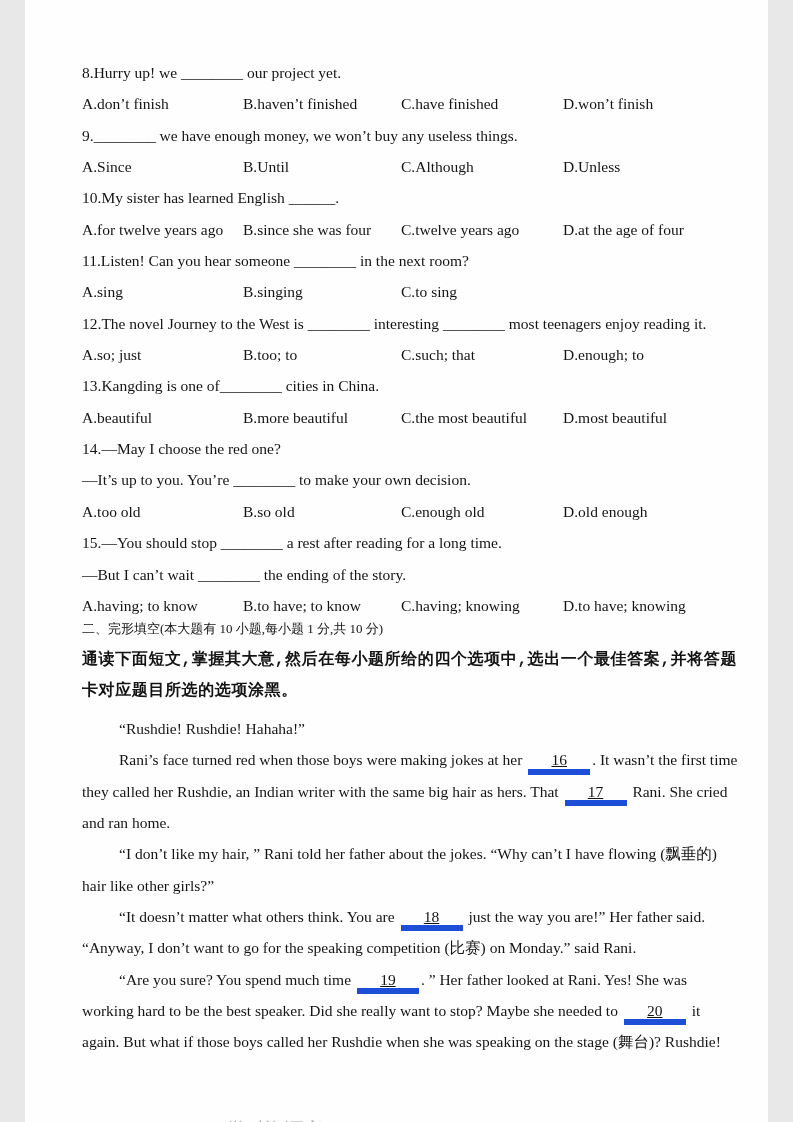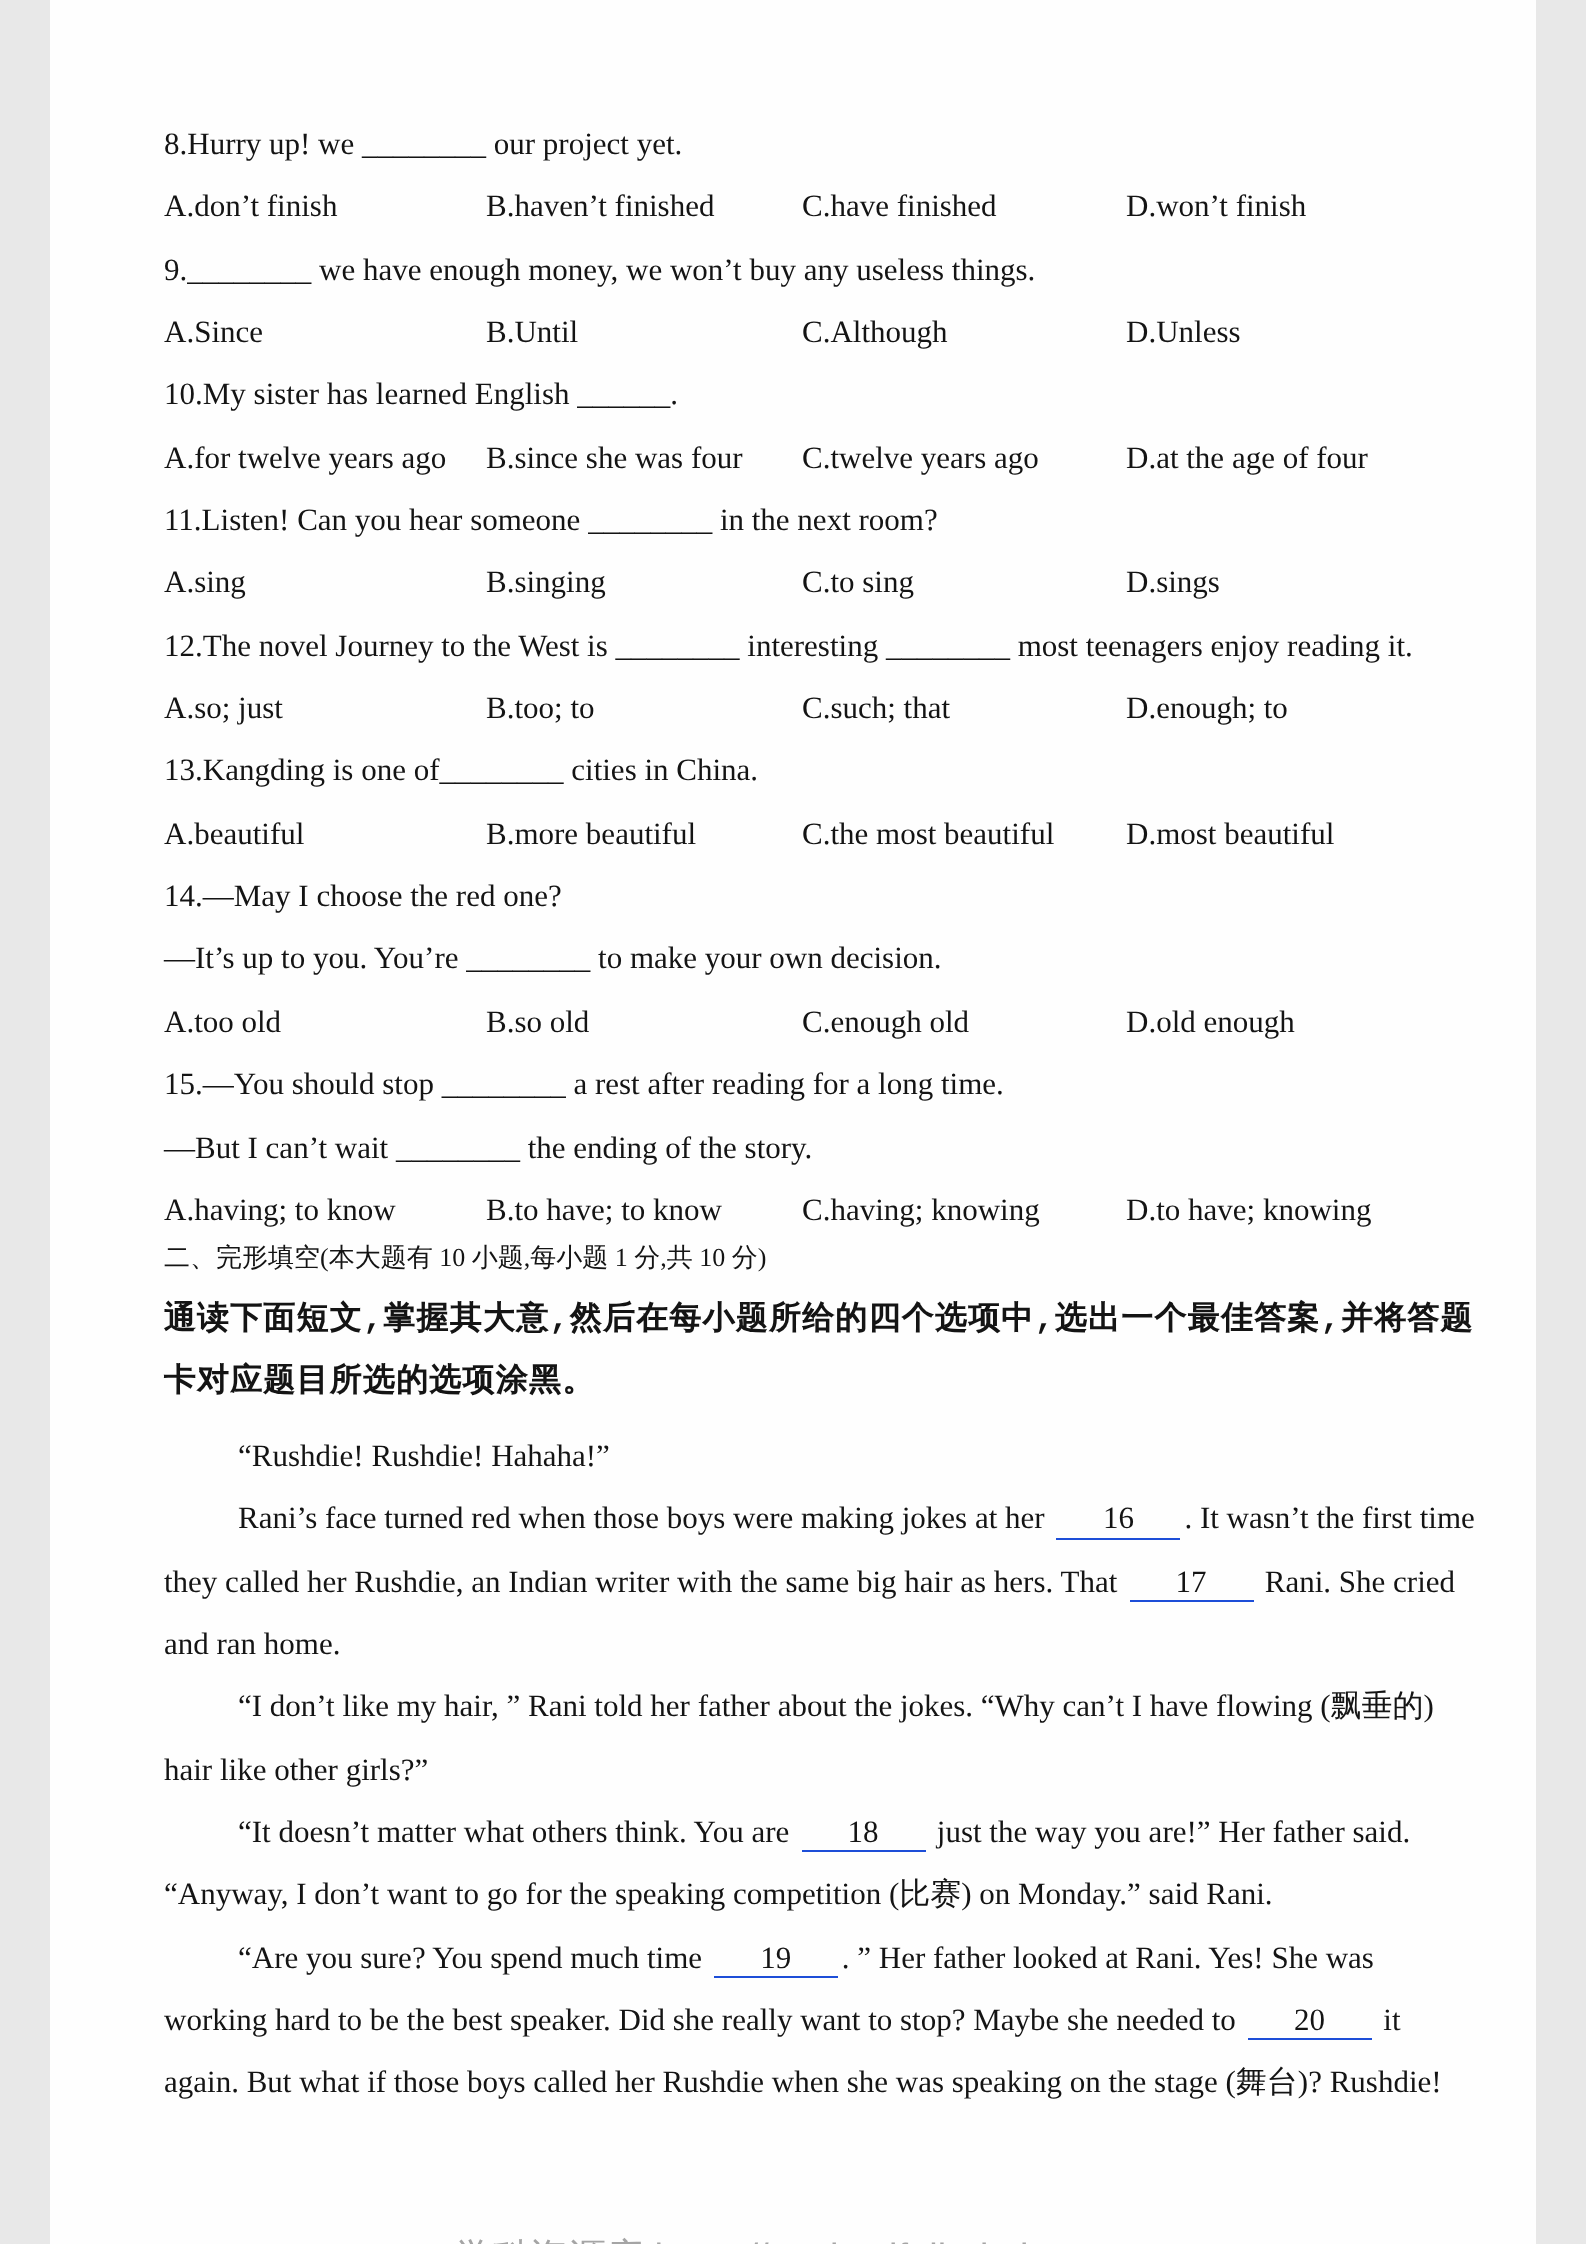--- a/index.html
+++ b/index.html
@@ -26,21 +26,21 @@
   #instructions{
     left:57px;top:645px;width:682px;
     font-weight:bold;font-size:16px;
     font-family:Liberation Mono, monospace;
   }
   #instructions .line{letter-spacing:0.6px;}
   #passage{left:57px;top:713px;width:690px;}
   .indent{padding-left:37px;}
   .num-blank{
     display:inline-block;width:62px;text-align:center;
-    border-bottom:1px solid #1d4ed8;line-height:1.05;margin:0 2px;
+    border-bottom:6px solid #1d4ed8;line-height:1.05;margin:0 2px;text-decoration:underline;
   }
   #footer-watermark{
     top:1071px;left:50%;transform:translateX(-50%);
     font-family:"Liberation Sans","DejaVu Sans",sans-serif;
     font-size:19px;line-height:22px;color:#a5a5a5;white-space:nowrap;z-index:1;margin-top:48px;
   }
   #footer-page{
     top:1133px;left:50%;transform:translateX(-50%);margin-left:-23px;
     font-size:16px;line-height:20px;color:#141414;white-space:nowrap;
     word-spacing:3px;z-index:2;
@@ -70,21 +70,20 @@
         <span class="opt">A.for twelve years ago</span>
         <span class="opt">B.since she was four</span>
         <span class="opt">C.twelve years ago</span>
         <span class="opt">D.at the age of four</span>
       </div>
       <div class="line">11.Listen! Can you hear someone ________ in the next room?</div>
       <div class="line opts">
         <span class="opt">A.sing</span>
         <span class="opt">B.singing</span>
         <span class="opt">C.to sing</span>
-        <span class="opt">D.sings</span>
       </div>
       <div class="line">12.The novel Journey to the West is ________ interesting ________ most teenagers enjoy reading it.</div>
       <div class="line opts">
         <span class="opt">A.so; just</span>
         <span class="opt">B.too; to</span>
         <span class="opt">C.such; that</span>
         <span class="opt">D.enough; to</span>
       </div>
       <div class="line">13.Kangding is one of________ cities in China.</div>
       <div class="line opts">

